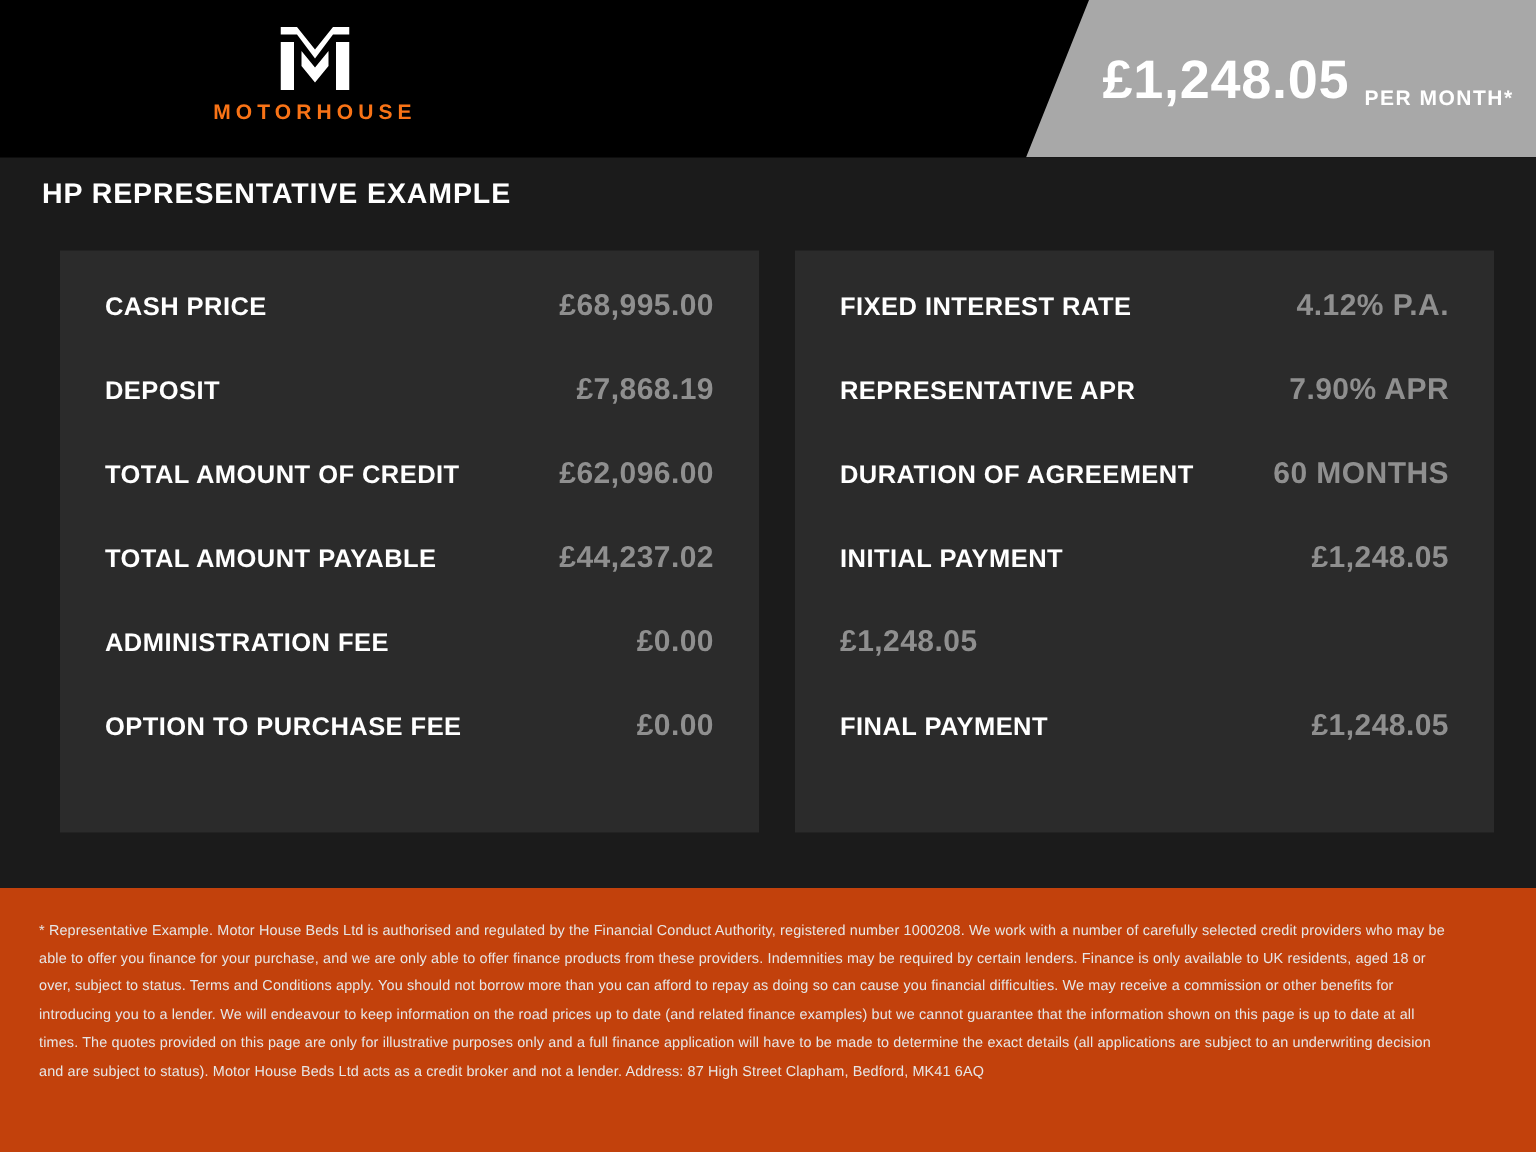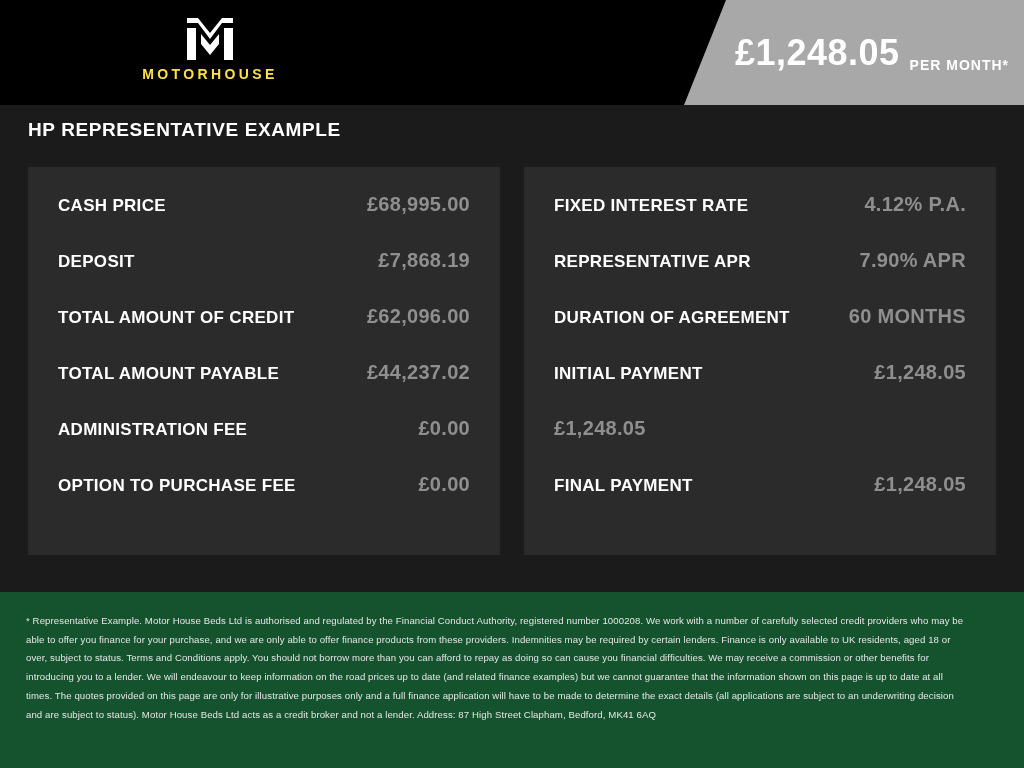--- a/index.html
+++ b/index.html
@@ -35,21 +35,21 @@
   .logo-mark {
     width: 46px;
     height: 42px;
     margin: 0 auto 6px auto;
     display: block;
   }
   .logo-text {
     font-size: 14px;
     letter-spacing: 3.4px;
     font-weight: 700;
-    color: #fde047;
+    color: #f97316;
   }
   .price-banner {
     position: absolute;
     top: 0;
     right: 0;
     height: 105px;
     width: 340px;
     background: #a8a8a8;
     clip-path: polygon(42px 0, 100% 0, 100% 100%, 0 100%);
     display: flex;
@@ -79,21 +79,21 @@
     font-size: 19px;
     font-weight: 700;
     letter-spacing: 0.6px;
     color: #ffffff;
   }
 
   
   .panels {
     display: flex;
     gap: 24px;
-    padding: 26px 28px 0 28px;
+    padding: 26px 28px 0 40px;
   }
   .panel {
     flex: 1;
     background: #2b2b2b;
     padding: 26px 30px 26px 30px;
   }
   .row {
     display: flex;
     align-items: baseline;
     justify-content: space-between;
@@ -115,21 +115,21 @@
     text-align: right;
   }
 
   
   .footer {
     position: absolute;
     left: 0;
     right: 0;
     bottom: 0;
     top: 592px;
-    background: #14532d;
+    background: #c2410c;
     padding: 20px 26px 0 26px;
   }
   .footer p {
     color: #e6e6e6;
     font-size: 9.6px;
     line-height: 1.95;
     letter-spacing: 0.1px;
     text-align: left;
     max-width: 945px;
   }

